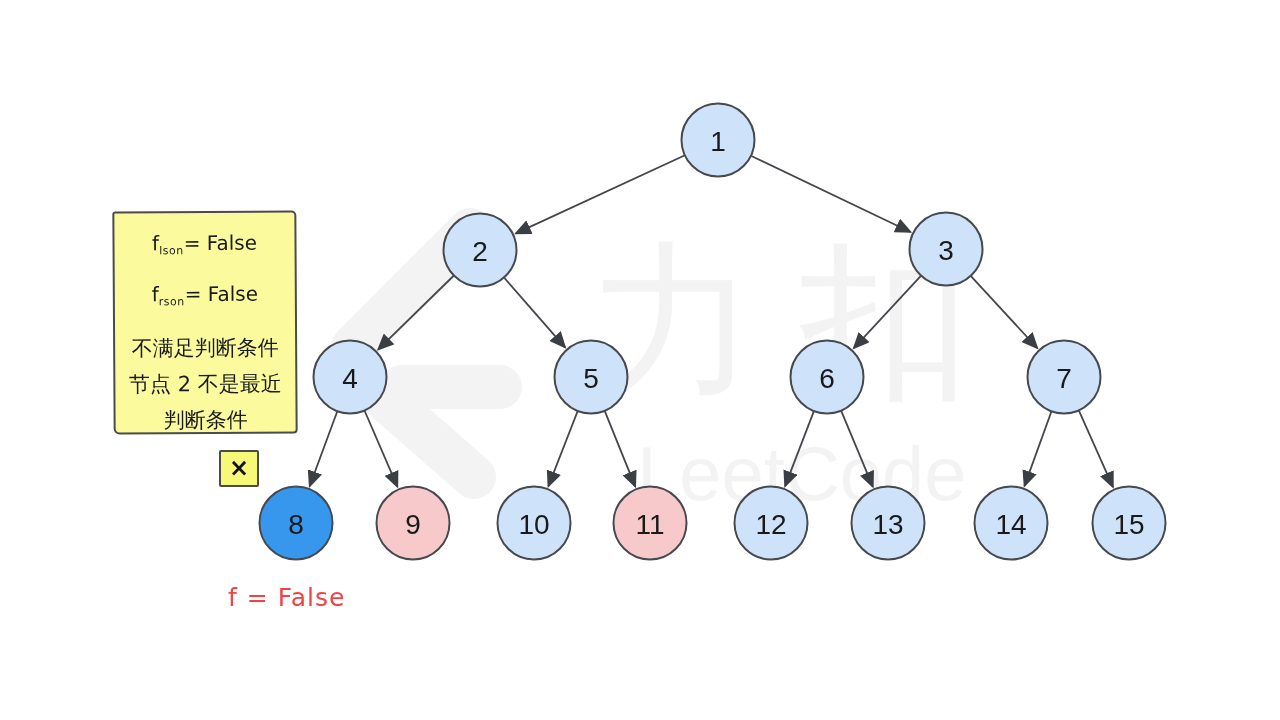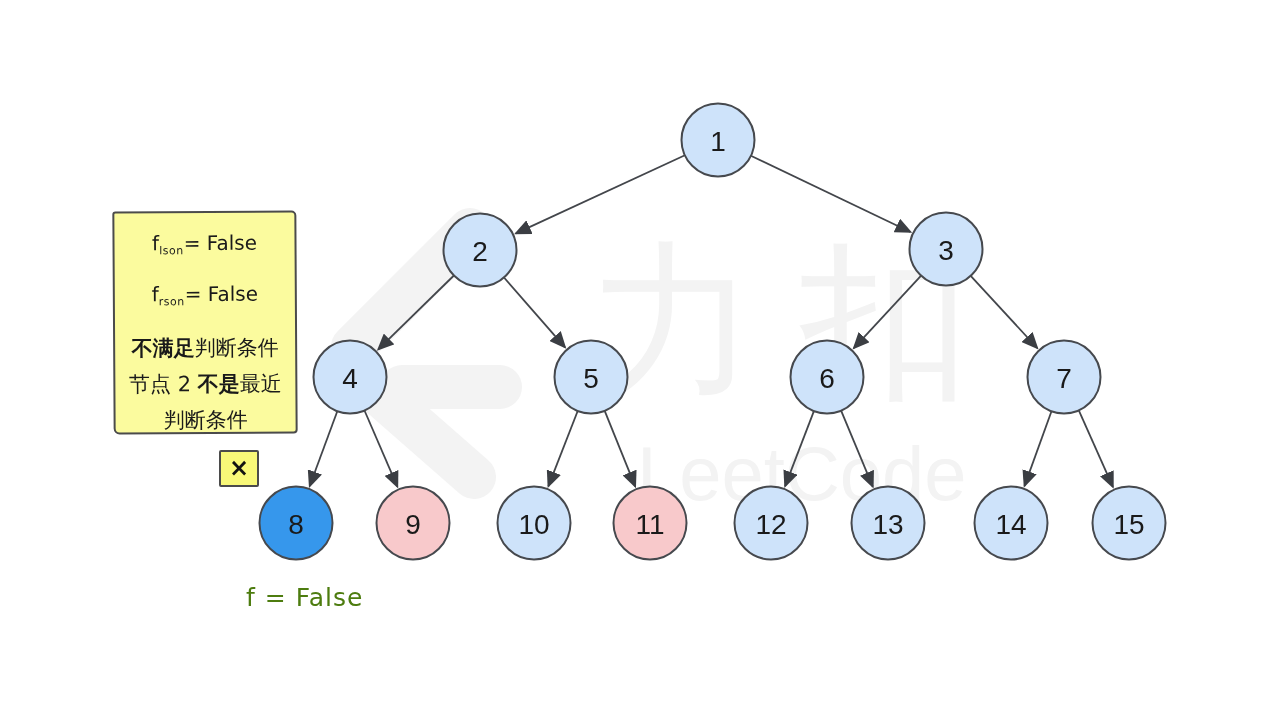--- a/index.html
+++ b/index.html
@@ -34,36 +34,36 @@
   .note-lines{padding-top:15px;}
   .note-line{white-space:nowrap;}
   .note-line.formula{
     font-size:20px;line-height:30px;margin-bottom:13px;font-weight:500;
   }
   .note-line.formula .f-sub{
     font-size:11px;vertical-align:-4px;letter-spacing:0.5px;
   }
   .note-line.formula .f-rest{}
   .note-line.cjk{font-size:21px;line-height:36px;}
-  .note-line.cjk b{font-weight:700;}
+  .note-line.cjk b{font-weight:400;}
 
   
   .x-box{
     position:absolute;left:219px;top:450px;width:36px;height:33px;
     background:var(--marker-bg);
     border:2px solid #4B4B4B;border-radius:2px;
     font-family:"DejaVu Sans", sans-serif;
     font-size:24px;font-weight:600;line-height:33px;text-align:center;color:#111;
   }
 
   
   .f-label{
-    position:absolute;left:246px;top:583px;
+    position:absolute;left:228px;top:583px;
     font-family:"DejaVu Sans", sans-serif;
-    font-size:25px;font-weight:500;color:#4d7c0f;letter-spacing:1px;
+    font-size:25px;font-weight:500;color:#ef4444;letter-spacing:1px;
     white-space:nowrap;
   }
 
   .wm-cn{font-family:"Liberation Sans", sans-serif;font-weight:400;}
   .wm-en{font-family:"Liberation Sans", sans-serif;font-weight:400;}
   .node-label{font-family:"Liberation Sans", sans-serif;}
 </style>
 </head>
 <body>
 

